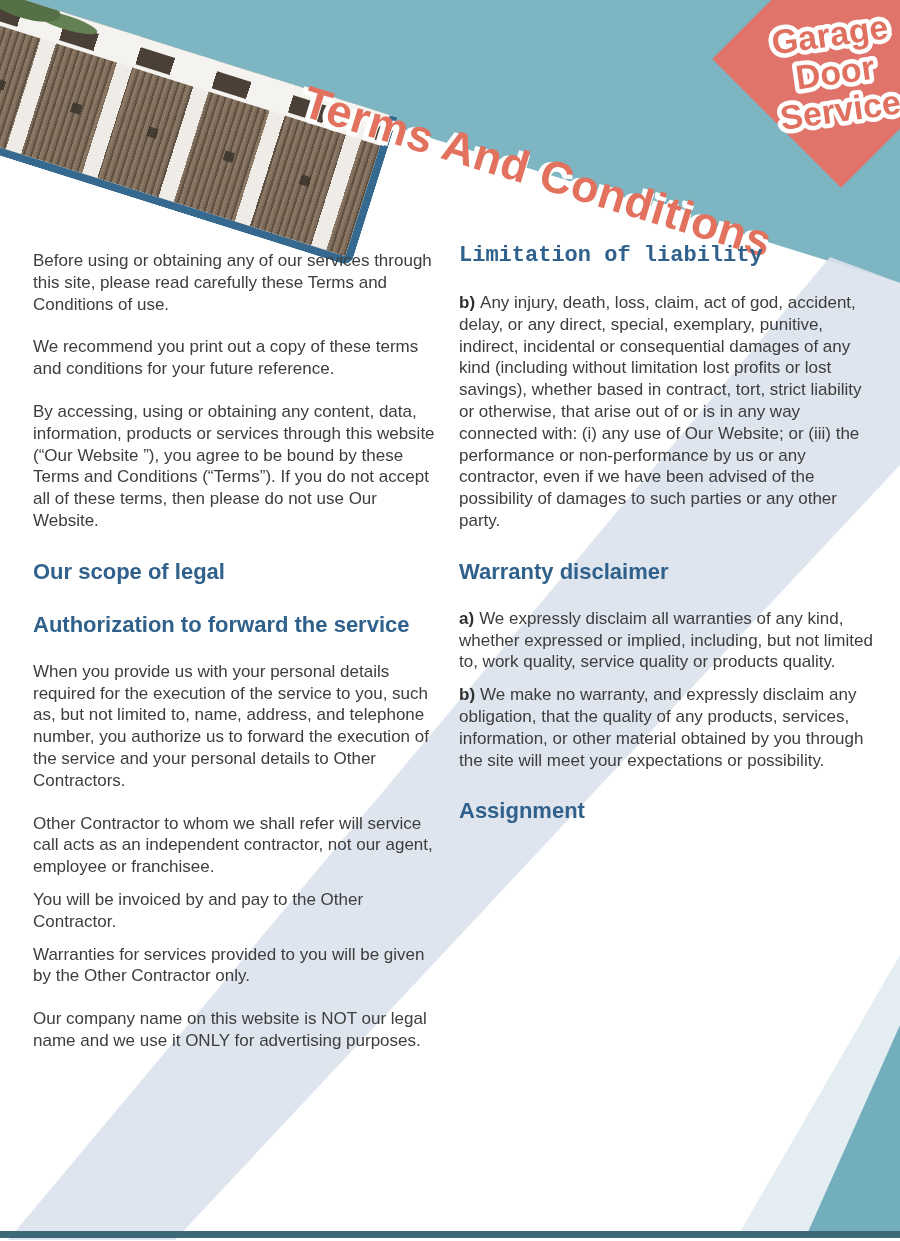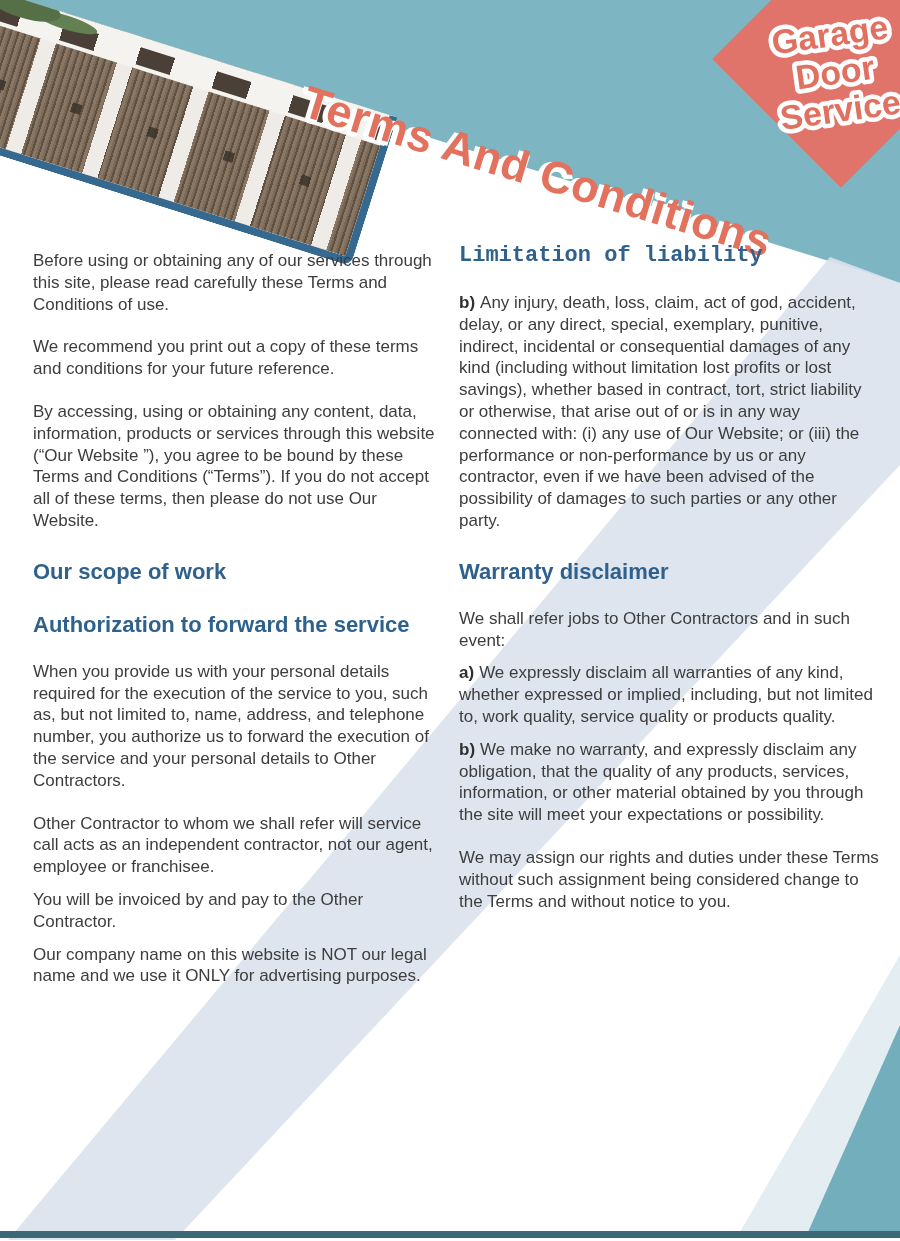--- a/index.html
+++ b/index.html
@@ -105,35 +105,35 @@
     <text x="100" y="42">Garage</text>
     <text x="100" y="80">Door</text>
     <text x="100" y="118">Service</text>
   </svg>
 
   <div class="col col-left">
     <p>Before using or obtaining any of our services through this site, please read carefully these Terms and Conditions of use.</p>
     <p>We recommend you print out a copy of these terms and conditions for your future reference.</p>
     <p>By accessing, using or obtaining any content, data, information, products or services through this website (“Our Website ”), you agree to be bound by these Terms and Conditions (“Terms”). If you do not accept all of these terms, then please do not use Our Website.</p>
 
-    <h2>Our scope of work</h2>
+    <h2>Our scope of legal</h2>
 
     <h2>Authorization to forward the service</h2>
     <p>When you provide us with your personal details required for the execution of the service to you, such as, but not limited to, name, address, and telephone number, you authorize us to forward the execution of the service and your personal details to Other Contractors.</p>
 
     <p class="tight">Other Contractor to whom we shall refer will service call acts as an independent contractor, not our agent, employee or franchisee.</p>
     <p class="tight">You will be invoiced by and pay to the Other Contractor.</p>
+    <p>Warranties for services provided to you will be given by the Other Contractor only.</p>
     <p>Our company name on this website is NOT our legal name and we use it ONLY for advertising purposes.</p>
   </div>
 
   <div class="col col-right">
     <h2>Limitation of liability</h2>
     <p><b>b)</b><span>Any injury, death, loss, claim, act of god, accident, delay, or any direct, special, exemplary, punitive, indirect, incidental or consequential damages of any kind (including without limitation lost profits or lost savings), whether based in contract, tort, strict liability or otherwise, that arise out of or is in any way connected with: (i) any use of Our Website; or (iii) the performance or non-performance by us or any contractor, even if we have been advised of the possibility of damages to such parties or any other party.</span></p>
 
     <h2>Warranty disclaimer</h2>
-    <p class="tight">We shall refer jobs to Other Contractors and in such event:</p>
     <p class="tight"><b>a)</b><span>We expressly disclaim all warranties of any kind, whether expressed or implied, including, but not limited to, work quality, service quality or products quality.</span></p>
     <p><b>b)</b><span>We make no warranty, and expressly disclaim any obligation, that the quality of any products, services, information, or other material obtained by you through the site will meet your expectations or possibility.</span></p>
 
-    <p>We may assign our rights and duties under these Terms without such assignment being considered change to the Terms and without notice to you.</p>
+    <h2>Assignment</h2>
   </div>
 
 </div>
 
 </body></html>

